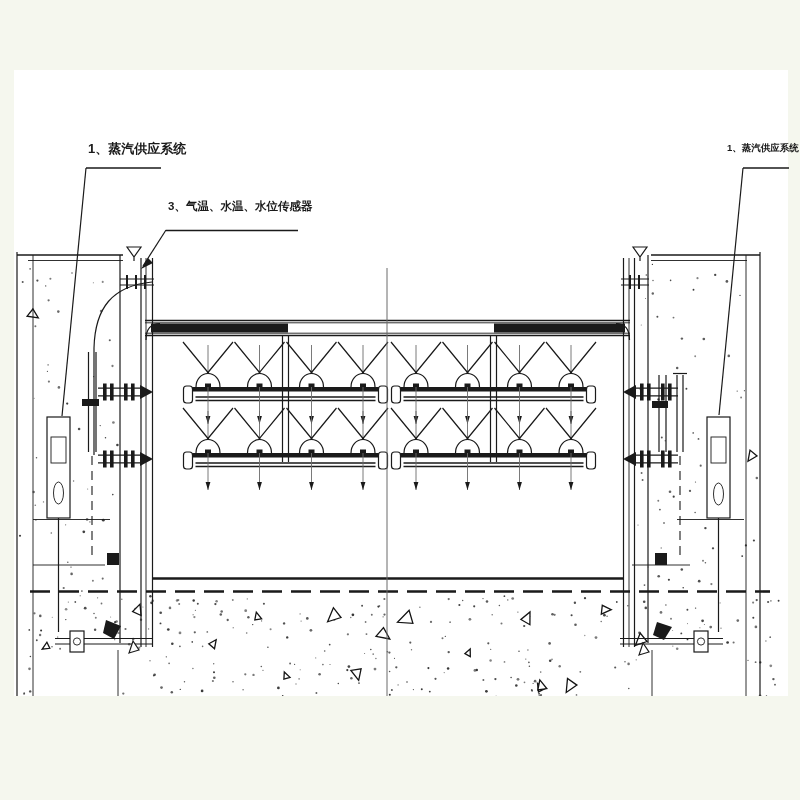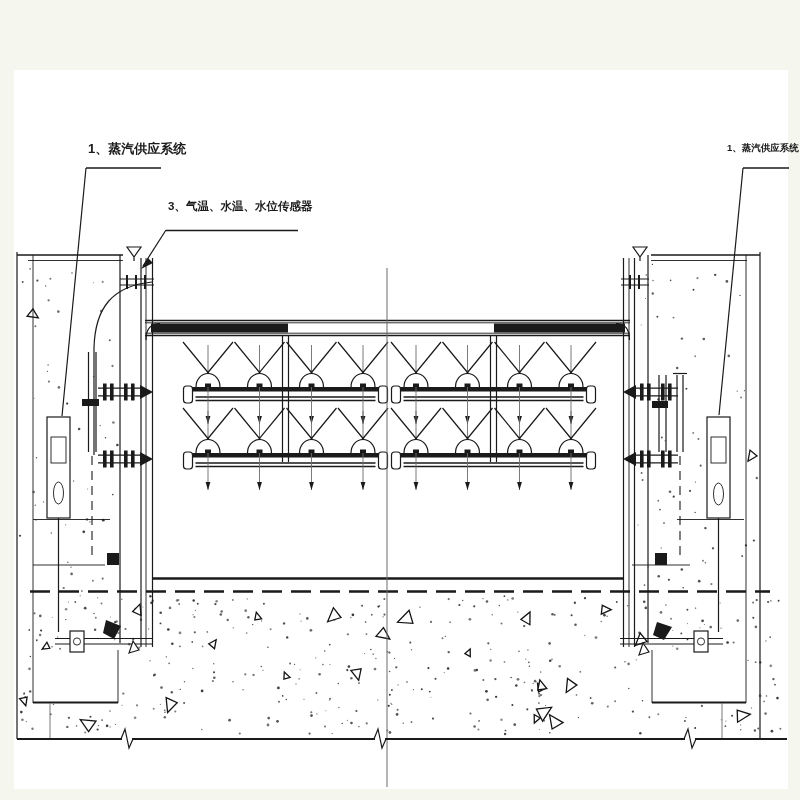--- a/index.html
+++ b/index.html
@@ -1,19 +1,19 @@
 <!DOCTYPE html>
 <html style="--bg: #f5f7ee; --sheet: #ffffff; --line: #1a1a1a;"><head>
 <meta charset="utf-8">
 <style>
   :root{
     --bg:#f5f7ee; --sheet:#ffffff; --line:#1a1a1a; --soft:#6b6b6b;
   }
   html,body{margin:0;padding:0;background:var(--bg);}
-  .stage{position:relative;width:800px;height:789px;overflow:hidden;
+  .stage{position:relative;width:800px;height:696px;overflow:hidden;
          font-family:"Liberation Sans","DejaVu Sans",sans-serif;}
   svg{position:absolute;left:0;top:0;}
   .s{stroke:var(--line);fill:none;stroke-width:1.2px;}
   .s05{stroke-width:0.9px;}
   .s15{stroke-width:1.6px;}
   .s2{stroke-width:2px;}
   .s24{stroke-width:2.4px;}
   .f{fill:var(--line);stroke:none;}
   .wf{fill:var(--sheet);}
   .soft{stroke:var(--soft);}

